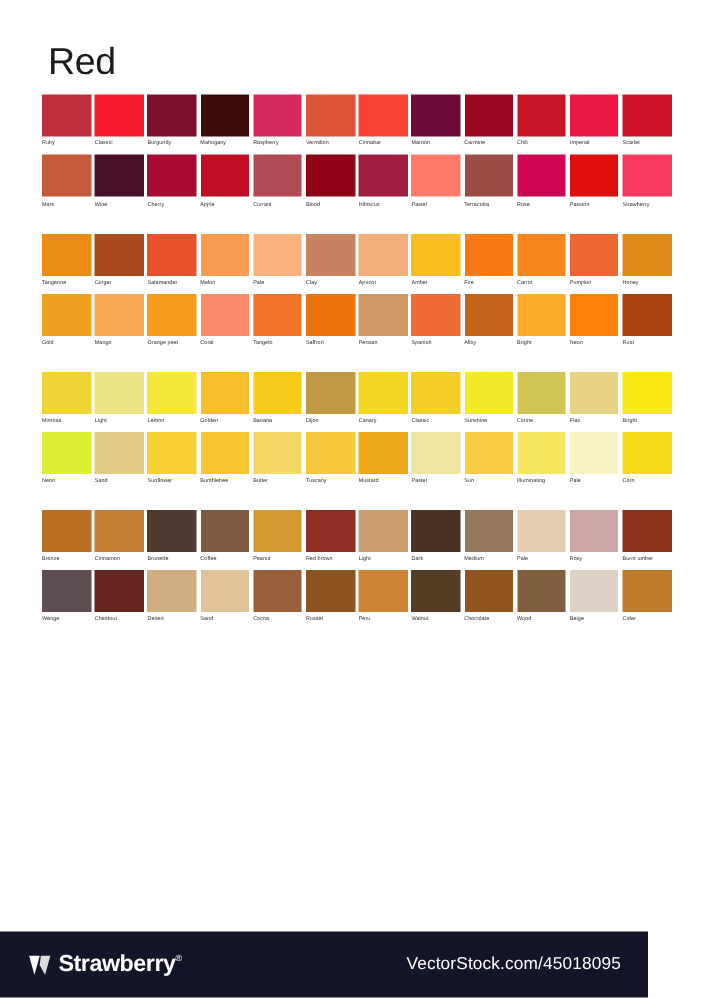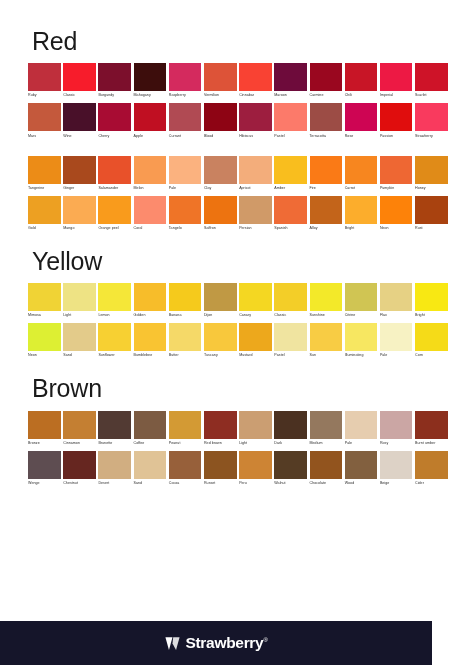--- a/index.html
+++ b/index.html
@@ -312,21 +312,20 @@
             <div class="swatch" style="background-color: rgb(253, 130, 9);"></div>
             <div class="swatch-label">Neon</div>
           </div>
           <div class="swatch-cell">
             <div class="swatch" style="background-color: rgb(169, 66, 15);"></div>
             <div class="swatch-label">Rust</div>
           </div>
         </div>
       </div>
       <div class="section">
-        <div class="section-title">Yellow</div>
         <div class="palette-row">
           <div class="swatch-cell">
             <div class="swatch" style="background-color: rgb(240, 211, 53);"></div>
             <div class="swatch-label">Mimosa</div>
           </div>
           <div class="swatch-cell">
             <div class="swatch" style="background-color: rgb(238, 227, 132);"></div>
             <div class="swatch-label">Light</div>
           </div>
           <div class="swatch-cell">
@@ -415,21 +414,20 @@
             <div class="swatch" style="background-color: rgb(247, 242, 195);"></div>
             <div class="swatch-label">Pale</div>
           </div>
           <div class="swatch-cell">
             <div class="swatch" style="background-color: rgb(245, 219, 24);"></div>
             <div class="swatch-label">Corn</div>
           </div>
         </div>
       </div>
       <div class="section">
-        <div class="section-title">Brown</div>
         <div class="palette-row">
           <div class="swatch-cell">
             <div class="swatch" style="background-color: rgb(187, 110, 34);"></div>
             <div class="swatch-label">Bronze</div>
           </div>
           <div class="swatch-cell">
             <div class="swatch" style="background-color: rgb(196, 127, 50);"></div>
             <div class="swatch-label">Cinnamon</div>
           </div>
           <div class="swatch-cell">
@@ -529,15 +527,16 @@
   <div class="footer" style="background: rgb(21, 21, 42);">
     <div class="logo-mark">
       <svg class="logo-glyph" viewBox="0 0 24 24" aria-hidden="true">
         <polygon points="2,3 12,3 7,21" fill="#ffffff"></polygon>
         <polygon points="13,3 22,3 17,21 12,12" fill="#ffffff" opacity="0.85"></polygon>
       </svg>
       <span class="logo-text">
         <span>Strawberry</span><span class="logo-reg">®</span>
       </span>
     </div>
+    <div class="footer-url">VectorStock.com/45018095</div>
   </div>
 
 </div>
 
 </body></html>

